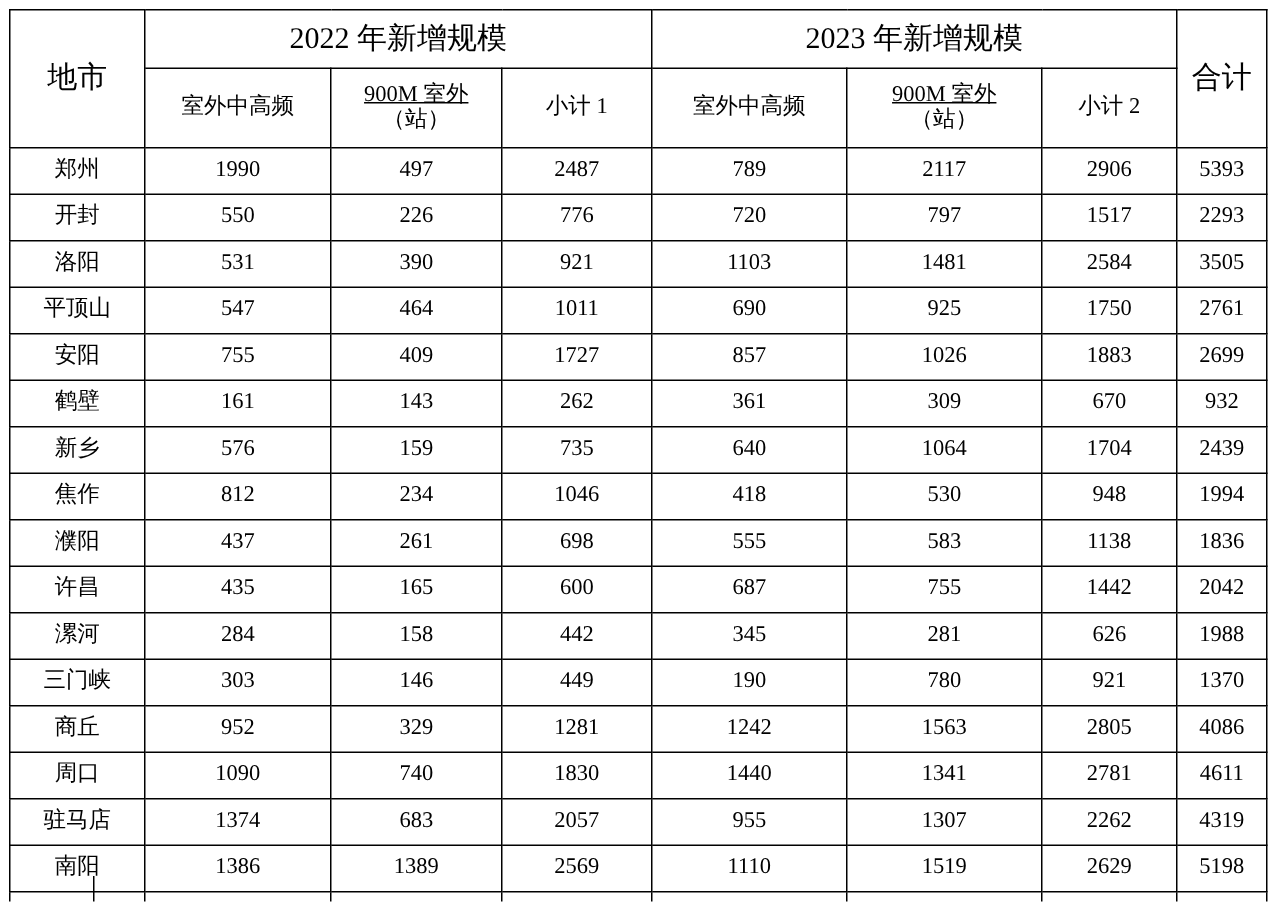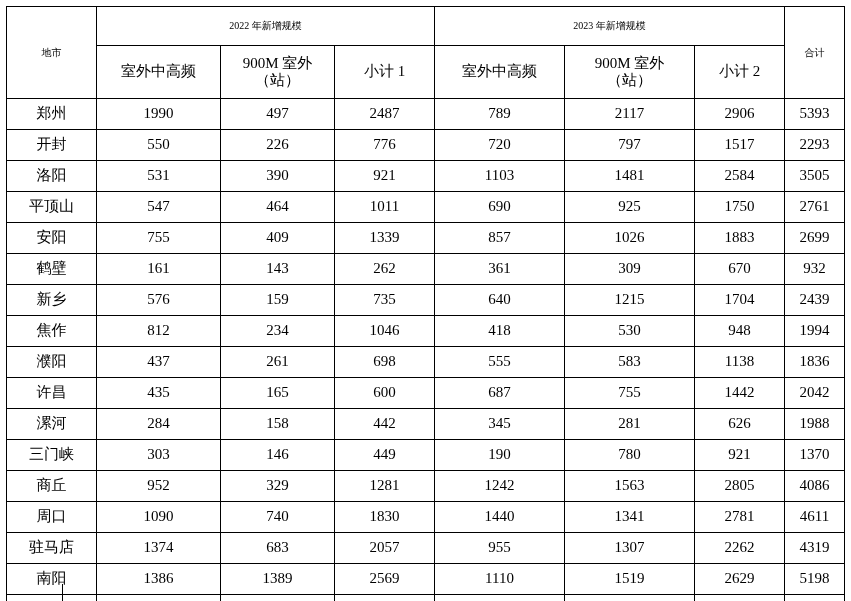--- a/index.html
+++ b/index.html
@@ -40,25 +40,25 @@
   
   col.c-city   { width: 90px; }
   col.c-a1     { width: 124px; }
   col.c-a2     { width: 114px; }
   col.c-a3     { width: 100px; }
   col.c-b1     { width: 130px; }
   col.c-b2     { width: 130px; }
   col.c-b3     { width: 90px; }
   col.c-total  { width: 60px; }
 
-  tr.head-group td { height: 34px; font-size: 10px; }
+  tr.head-group td { height: 34px; font-size: 20px; }
   tr.head-sub td { height: 48px; font-size: 15px; }
   tr.body-row td { height: 26px; }
 
-  .sub-line1 { display: block; }
+  .sub-line1 { display: block; text-decoration: underline; }
   .sub-line2 { display: block; }
 
   .city-cell { font-size: 15px; }
 
   .caret {
     position: absolute;
     left: 62px;
     top: 578px;
     width: 1px;
     height: 22px;
@@ -140,21 +140,21 @@
         <td>1011</td>
         <td>690</td>
         <td>925</td>
         <td>1750</td>
         <td>2761</td>
       </tr>
       <tr class="body-row">
         <td class="city-cell">安阳</td>
         <td>755</td>
         <td>409</td>
-        <td>1339</td>
+        <td>1727</td>
         <td>857</td>
         <td>1026</td>
         <td>1883</td>
         <td>2699</td>
       </tr>
       <tr class="body-row">
         <td class="city-cell">鹤壁</td>
         <td>161</td>
         <td>143</td>
         <td>262</td>
@@ -162,21 +162,21 @@
         <td>309</td>
         <td>670</td>
         <td>932</td>
       </tr>
       <tr class="body-row">
         <td class="city-cell">新乡</td>
         <td>576</td>
         <td>159</td>
         <td>735</td>
         <td>640</td>
-        <td>1215</td>
+        <td>1064</td>
         <td>1704</td>
         <td>2439</td>
       </tr>
       <tr class="body-row">
         <td class="city-cell">焦作</td>
         <td>812</td>
         <td>234</td>
         <td>1046</td>
         <td>418</td>
         <td>530</td>

